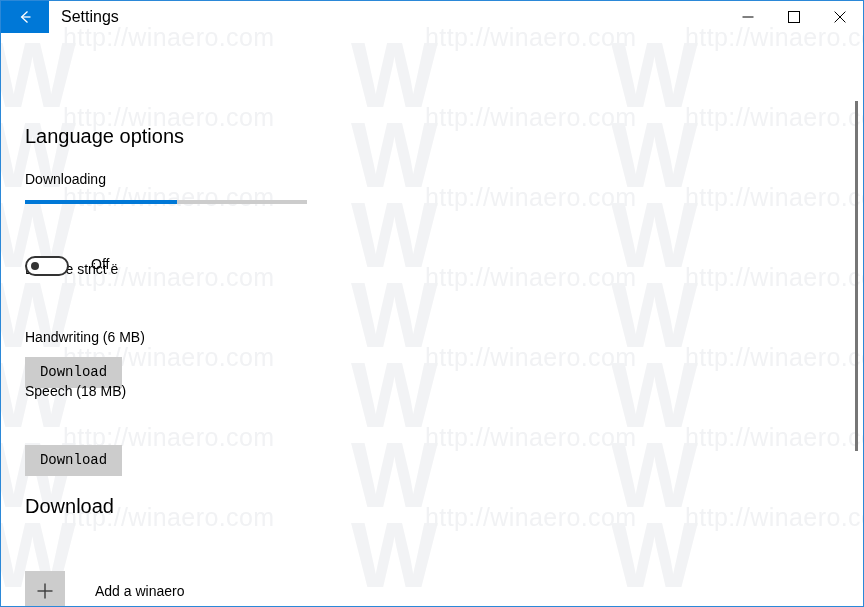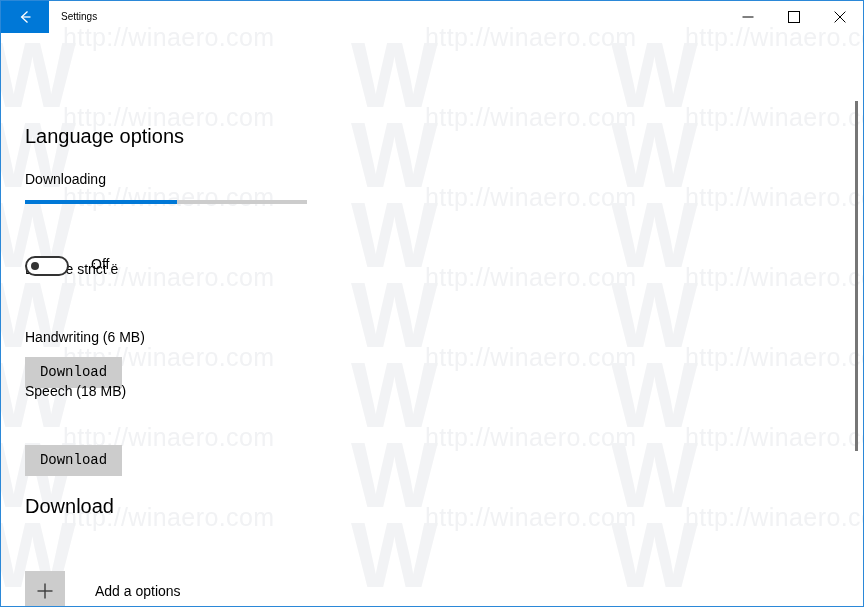--- a/index.html
+++ b/index.html
@@ -75,21 +75,21 @@
     justify-content: center;
     cursor: pointer;
   }
   .back-button svg { display: block; }
   .title-text {
     position: absolute;
     left: 60px;
     top: 0;
     height: 32px;
     line-height: 32px;
-    font-size: 10px;
+    font-size: 16px;
     color: #000000;
   }
   .win-controls {
     position: absolute;
     right: 0; top: 0;
     height: 32px;
     display: flex;
   }
   .win-btn {
     width: 46px;
@@ -389,21 +389,21 @@
 
     <div class="section-heading" id="keyboards-heading">Download</div>
 
     <div class="add-keyboard-row">
       <div class="plus-box">
         <svg width="20" height="20" viewBox="0 0 20 20" aria-hidden="true">
           <line x1="10" y1="2.5" x2="10" y2="17.5" stroke="#3b3b3b" stroke-width="1.4"></line>
           <line x1="2.5" y1="10" x2="17.5" y2="10" stroke="#3b3b3b" stroke-width="1.4"></line>
         </svg>
       </div>
-      <div class="add-keyboard-label">Add a options</div>
+      <div class="add-keyboard-label">Add a winaero</div>
     </div>
 
   </div>
 
   <div class="scrollbar">
     <div class="scroll-thumb"></div>
   </div>
 
 </div>
 

